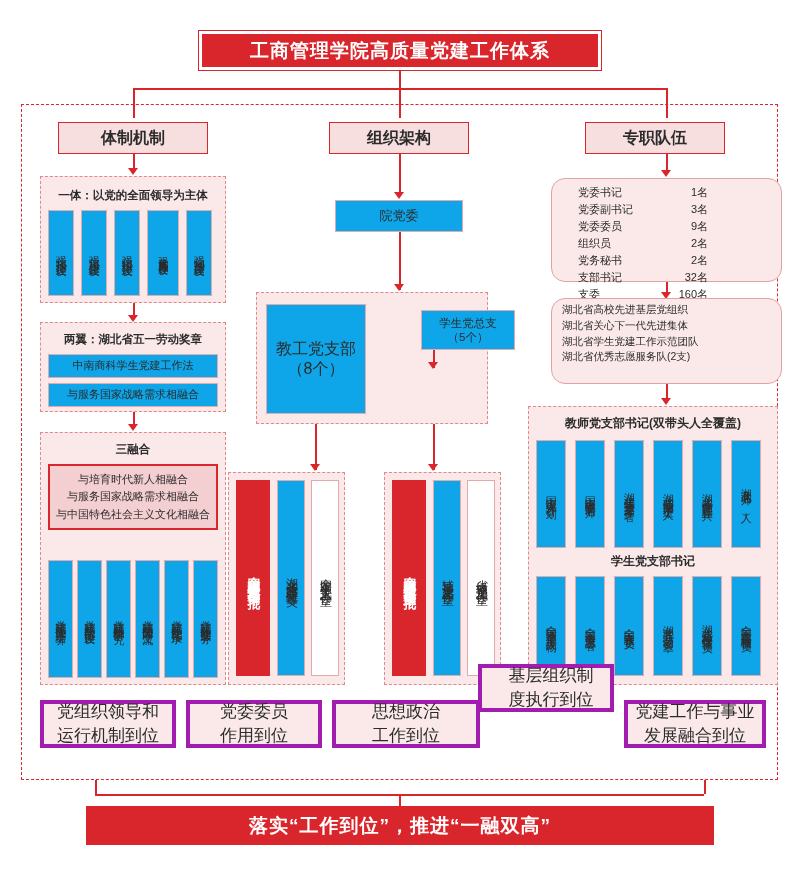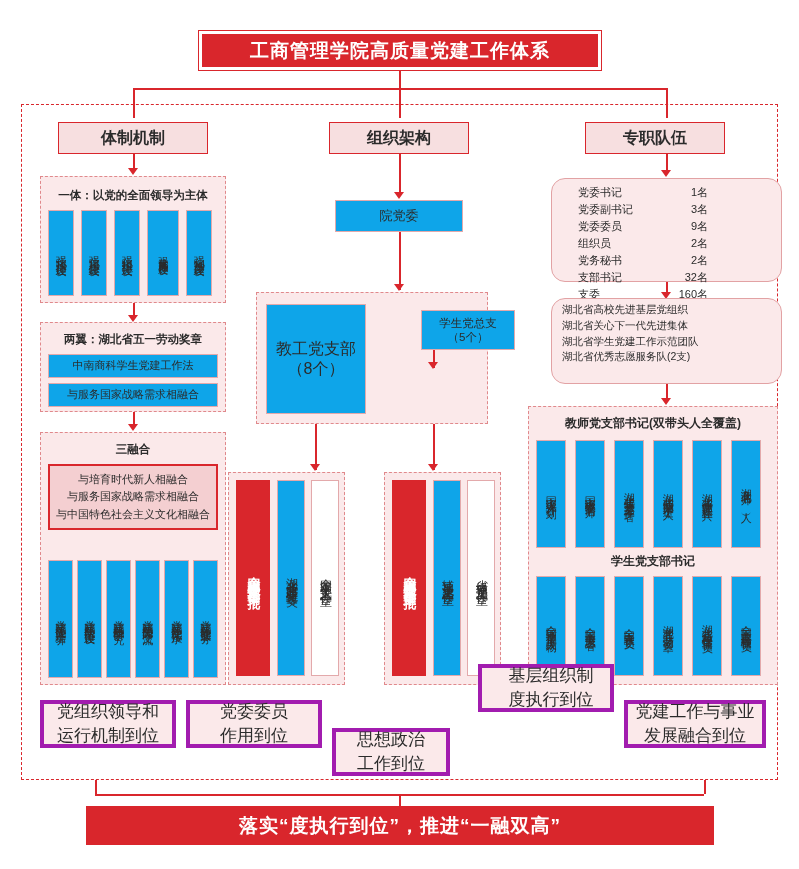--- a/index.html
+++ b/index.html
@@ -256,27 +256,27 @@
   <div class="abs box vtext" style="left:575px;top:576px;width:30px;height:100px;font-size:11px;">全国最美志愿者</div>
   <div class="abs box vtext" style="left:614px;top:576px;width:30px;height:100px;font-size:11px;">全国青联委员</div>
   <div class="abs box vtext" style="left:653px;top:576px;width:30px;height:100px;font-size:11px;">湖北省五一劳动奖章</div>
   <div class="abs box vtext" style="left:692px;top:576px;width:30px;height:100px;font-size:11px;">湖北省高校十佳辅导员</div>
   <div class="abs box vtext" style="left:731px;top:576px;width:30px;height:100px;font-size:11px;">全国最美高校辅导员</div>
 
   <div class="abs bottom-pill" style="left:40px;top:700px;width:136px;height:48px;white-space:pre-line;">党组织领导和
 运行机制到位</div>
   <div class="abs bottom-pill" style="left:186px;top:700px;width:136px;height:48px;white-space:pre-line;">党委委员
 作用到位</div>
-  <div class="abs bottom-pill" style="left:332px;top:728px;width:118px;height:48px;white-space:pre-line;">思想政治
+  <div class="abs bottom-pill" style="left:332px;top:700px;width:148px;height:48px;white-space:pre-line;">思想政治
 工作到位</div>
   <div class="abs bottom-pill" style="left:478px;top:664px;width:136px;height:48px;white-space:pre-line;padding-left:10px;">基层组织制
 度执行到位</div>
   <div class="abs bottom-pill" style="left:624px;top:700px;width:142px;height:48px;white-space:pre-line;">党建工作与事业
 发展融合到位</div>
 
   <div class="line-v" style="left:95px;top:780px;height:14px;"></div>
   <div class="line-v" style="left:704px;top:780px;height:14px;"></div>
   <div class="line-h" style="left:95px;top:794px;width:609px;"></div>
   <div class="line-v" style="left:399px;top:794px;height:12px;"></div>
 
-  <div class="abs banner banner-bottom">落实“度执行到位”，推进“一融双高”</div>
+  <div class="abs banner banner-bottom">落实“工作到位”，推进“一融双高”</div>
 
 </div>
 
 </body></html>

